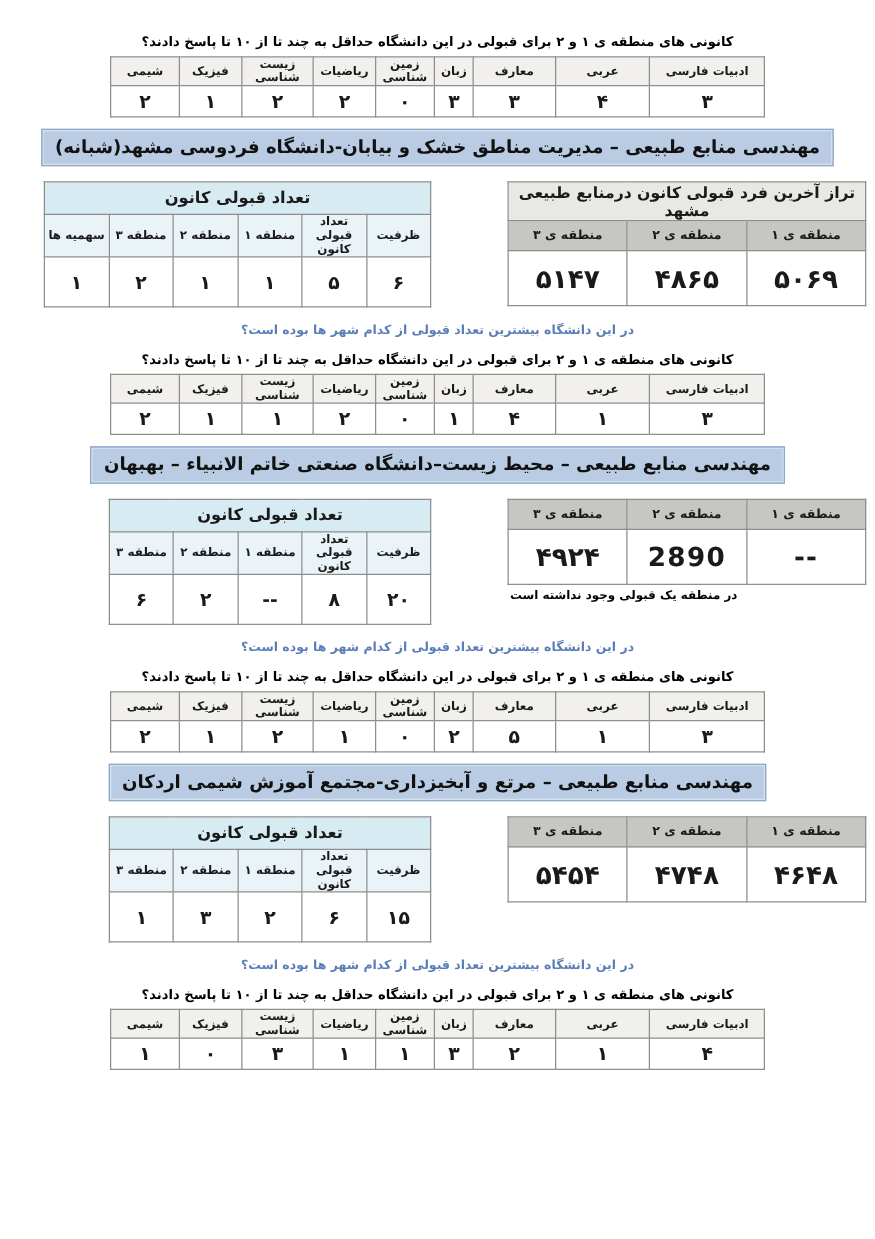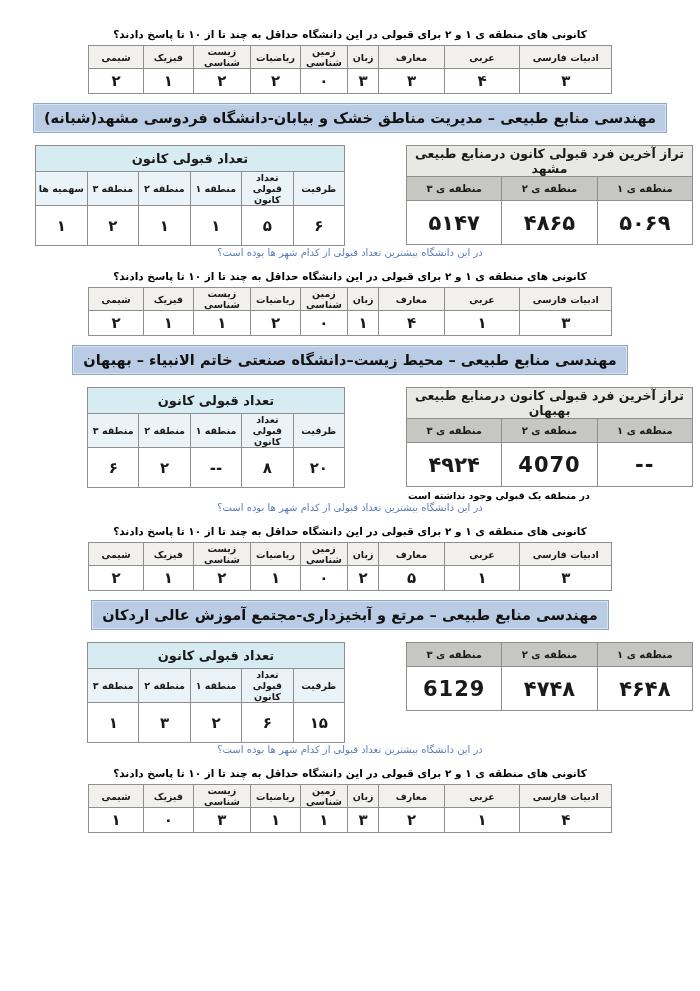--- a/index.html
+++ b/index.html
@@ -19,22 +19,22 @@
     white-space:nowrap; overflow:hidden;
   }
 
   
   .q-black {
     text-align:center; font-size:10.5px; font-weight:bold; color:#000;
     margin:12px 0 5px 0;
   }
   
   .q-blue {
-    text-align:center; font-size:10px; font-weight:normal; color:#5b7db8;
-    margin:1px 0 5px 0;
+    text-align:center; font-size:10px; font-weight:bold; color:#5b7db8;
+    margin:13px 0 5px 0;
   }
 
   table { border-collapse:collapse; }
   th, td { border:1px solid #8e8e8e; text-align:center; vertical-align:middle; }
 
   
   .subject-table { width:524px; margin:0 auto; table-layout:fixed; }
   .subject-table th {
     background:#f1f0ec; font-size:9.5px; font-weight:bold; height:16px; padding:0 1px;
   }
@@ -190,31 +190,28 @@
     </tr>
   </tbody>
     </table>
 
   <div class="title-bar">مهندسی منابع طبیعی – محیط زیست–دانشگاه صنعتی خاتم الانبیاء – بهبهان</div>
 
   <div class="tables-row">
     <div class="taraz-wrap">
       <table class="taraz-table">
         <tbody>
-            <tr>
-              <th class="t-title" colspan="3">تراز آخرین فرد قبولی کانون درمنابع طبیعی  بهبهان</th>
-            </tr>
         <tr>
           <th class="t-head">منطقه ی ۱</th>
           <th class="t-head">منطقه ی ۲</th>
           <th class="t-head">منطقه ی ۳</th>
         </tr>
         <tr>
           <td>--</td>
-          <td>4070</td>
+          <td>2890</td>
           <td>۴۹۲۴</td>
         </tr>
       </tbody>
         </table>
       <div class="taraz-note">در منطقه یک قبولی وجود نداشته است</div>
     </div>
     <div class="count-wrap">
       <table class="count-table cols5">
         <tbody>
             <tr>
@@ -262,35 +259,35 @@
       <td>۲</td>
       <td>۰</td>
       <td>۱</td>
       <td>۲</td>
       <td>۱</td>
       <td>۲</td>
     </tr>
   </tbody>
     </table>
 
-  <div class="title-bar">مهندسی منابع طبیعی – مرتع و آبخیزداری-مجتمع آموزش عالی اردکان</div>
+  <div class="title-bar">مهندسی منابع طبیعی – مرتع و آبخیزداری-مجتمع آموزش شیمی اردکان</div>
 
   <div class="tables-row">
     <div class="taraz-wrap">
       <table class="taraz-table">
         <tbody>
         <tr>
           <th class="t-head">منطقه ی ۱</th>
           <th class="t-head">منطقه ی ۲</th>
           <th class="t-head">منطقه ی ۳</th>
         </tr>
         <tr>
           <td>۴۶۴۸</td>
           <td>۴۷۴۸</td>
-          <td>6129</td>
+          <td>۵۴۵۴</td>
         </tr>
       </tbody>
         </table>
     </div>
     <div class="count-wrap">
       <table class="count-table cols5">
         <tbody>
             <tr>
               <th class="c-title" colspan="5">تعداد قبولی کانون</th>
             </tr>

